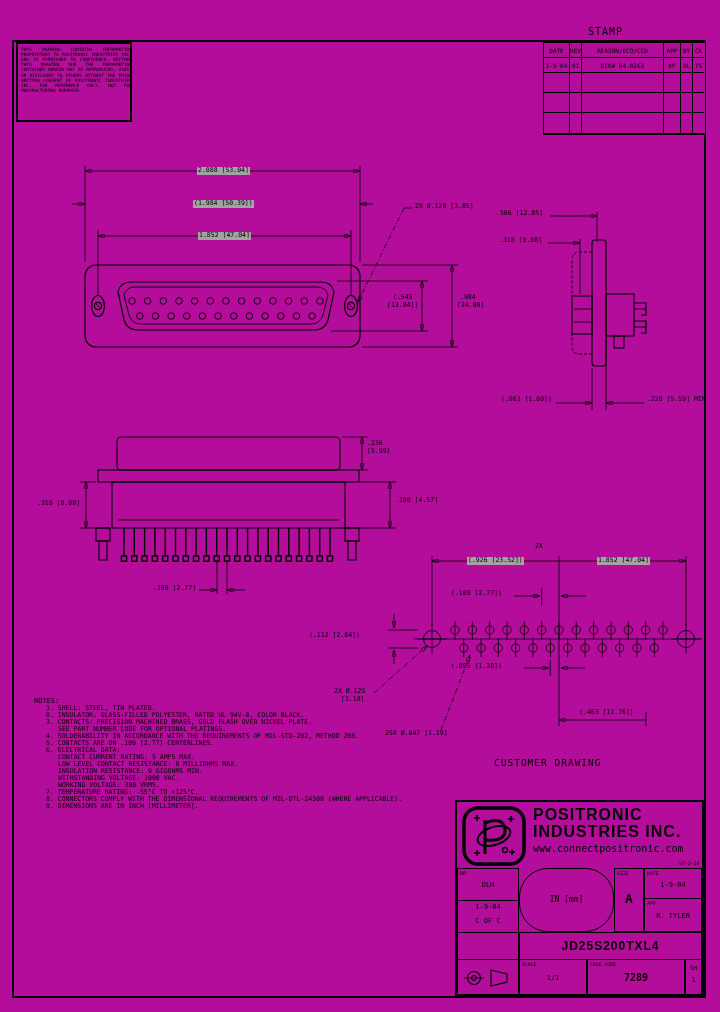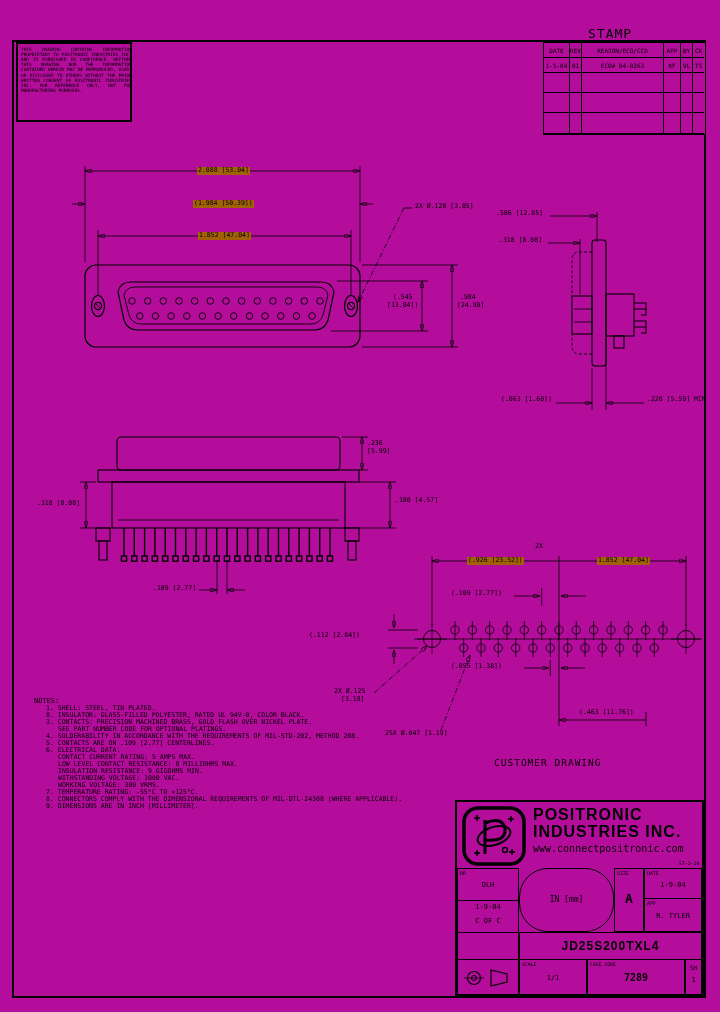--- a/index.html
+++ b/index.html
@@ -1,24 +1,24 @@
 <!DOCTYPE html>
 <html><head>
 <meta charset="utf-8">
 <style>
   html,body{margin:0;padding:0;}
   body{width:720px;height:1012px;background:#B40D9B;position:relative;overflow:hidden;
        font-family:"DejaVu Sans Mono","Liberation Mono",monospace;color:#000;}
   #sheet-frame{position:absolute;left:12px;top:40px;width:690px;height:954px;border:2px solid #000;}
   #art{position:absolute;left:0;top:0;}
   #art path,#art rect,#art line,#art ellipse,#art circle,#art polyline{stroke:#000;fill:none;}
-  .dim{position:absolute;font-size:6.5px;line-height:7.5px;background:#a16207;white-space:pre;padding:0 1px;}
+  .dim{position:absolute;font-size:6.5px;line-height:7.5px;background:#a3a3a3;white-space:pre;padding:0 1px;}
   .dim.nobg{background:transparent;}
   .dim.two{text-align:center;}
-  #stamp-label{position:absolute;left:588px;top:26px;font-size:13px;letter-spacing:1px;}
+  #stamp-label{position:absolute;left:588px;top:26px;font-size:10px;letter-spacing:1px;}
   #prop-box{position:absolute;left:16px;top:42px;width:112px;height:76px;border:2px solid #000;overflow:hidden;}
   #prop-box .inner{width:150px;transform:scale(0.74);transform-origin:0 0;font-size:6px;line-height:7px;
        padding:3px 4px;text-align:justify;}
   #rev-table{position:absolute;left:543px;top:42px;width:161px;background:#B40D9B;border:1px solid #000;
        font-size:6px;}
   .rev-row{display:flex;}
   .rev-cell{box-sizing:border-box;border-right:1px solid #000;border-bottom:1px solid #000;
        overflow:hidden;text-align:center;white-space:nowrap;}
   .rev-cell:last-child{border-right:none;}
   #notes-block{position:absolute;left:34px;top:698px;width:410px;font-size:6.5px;line-height:7px;}

